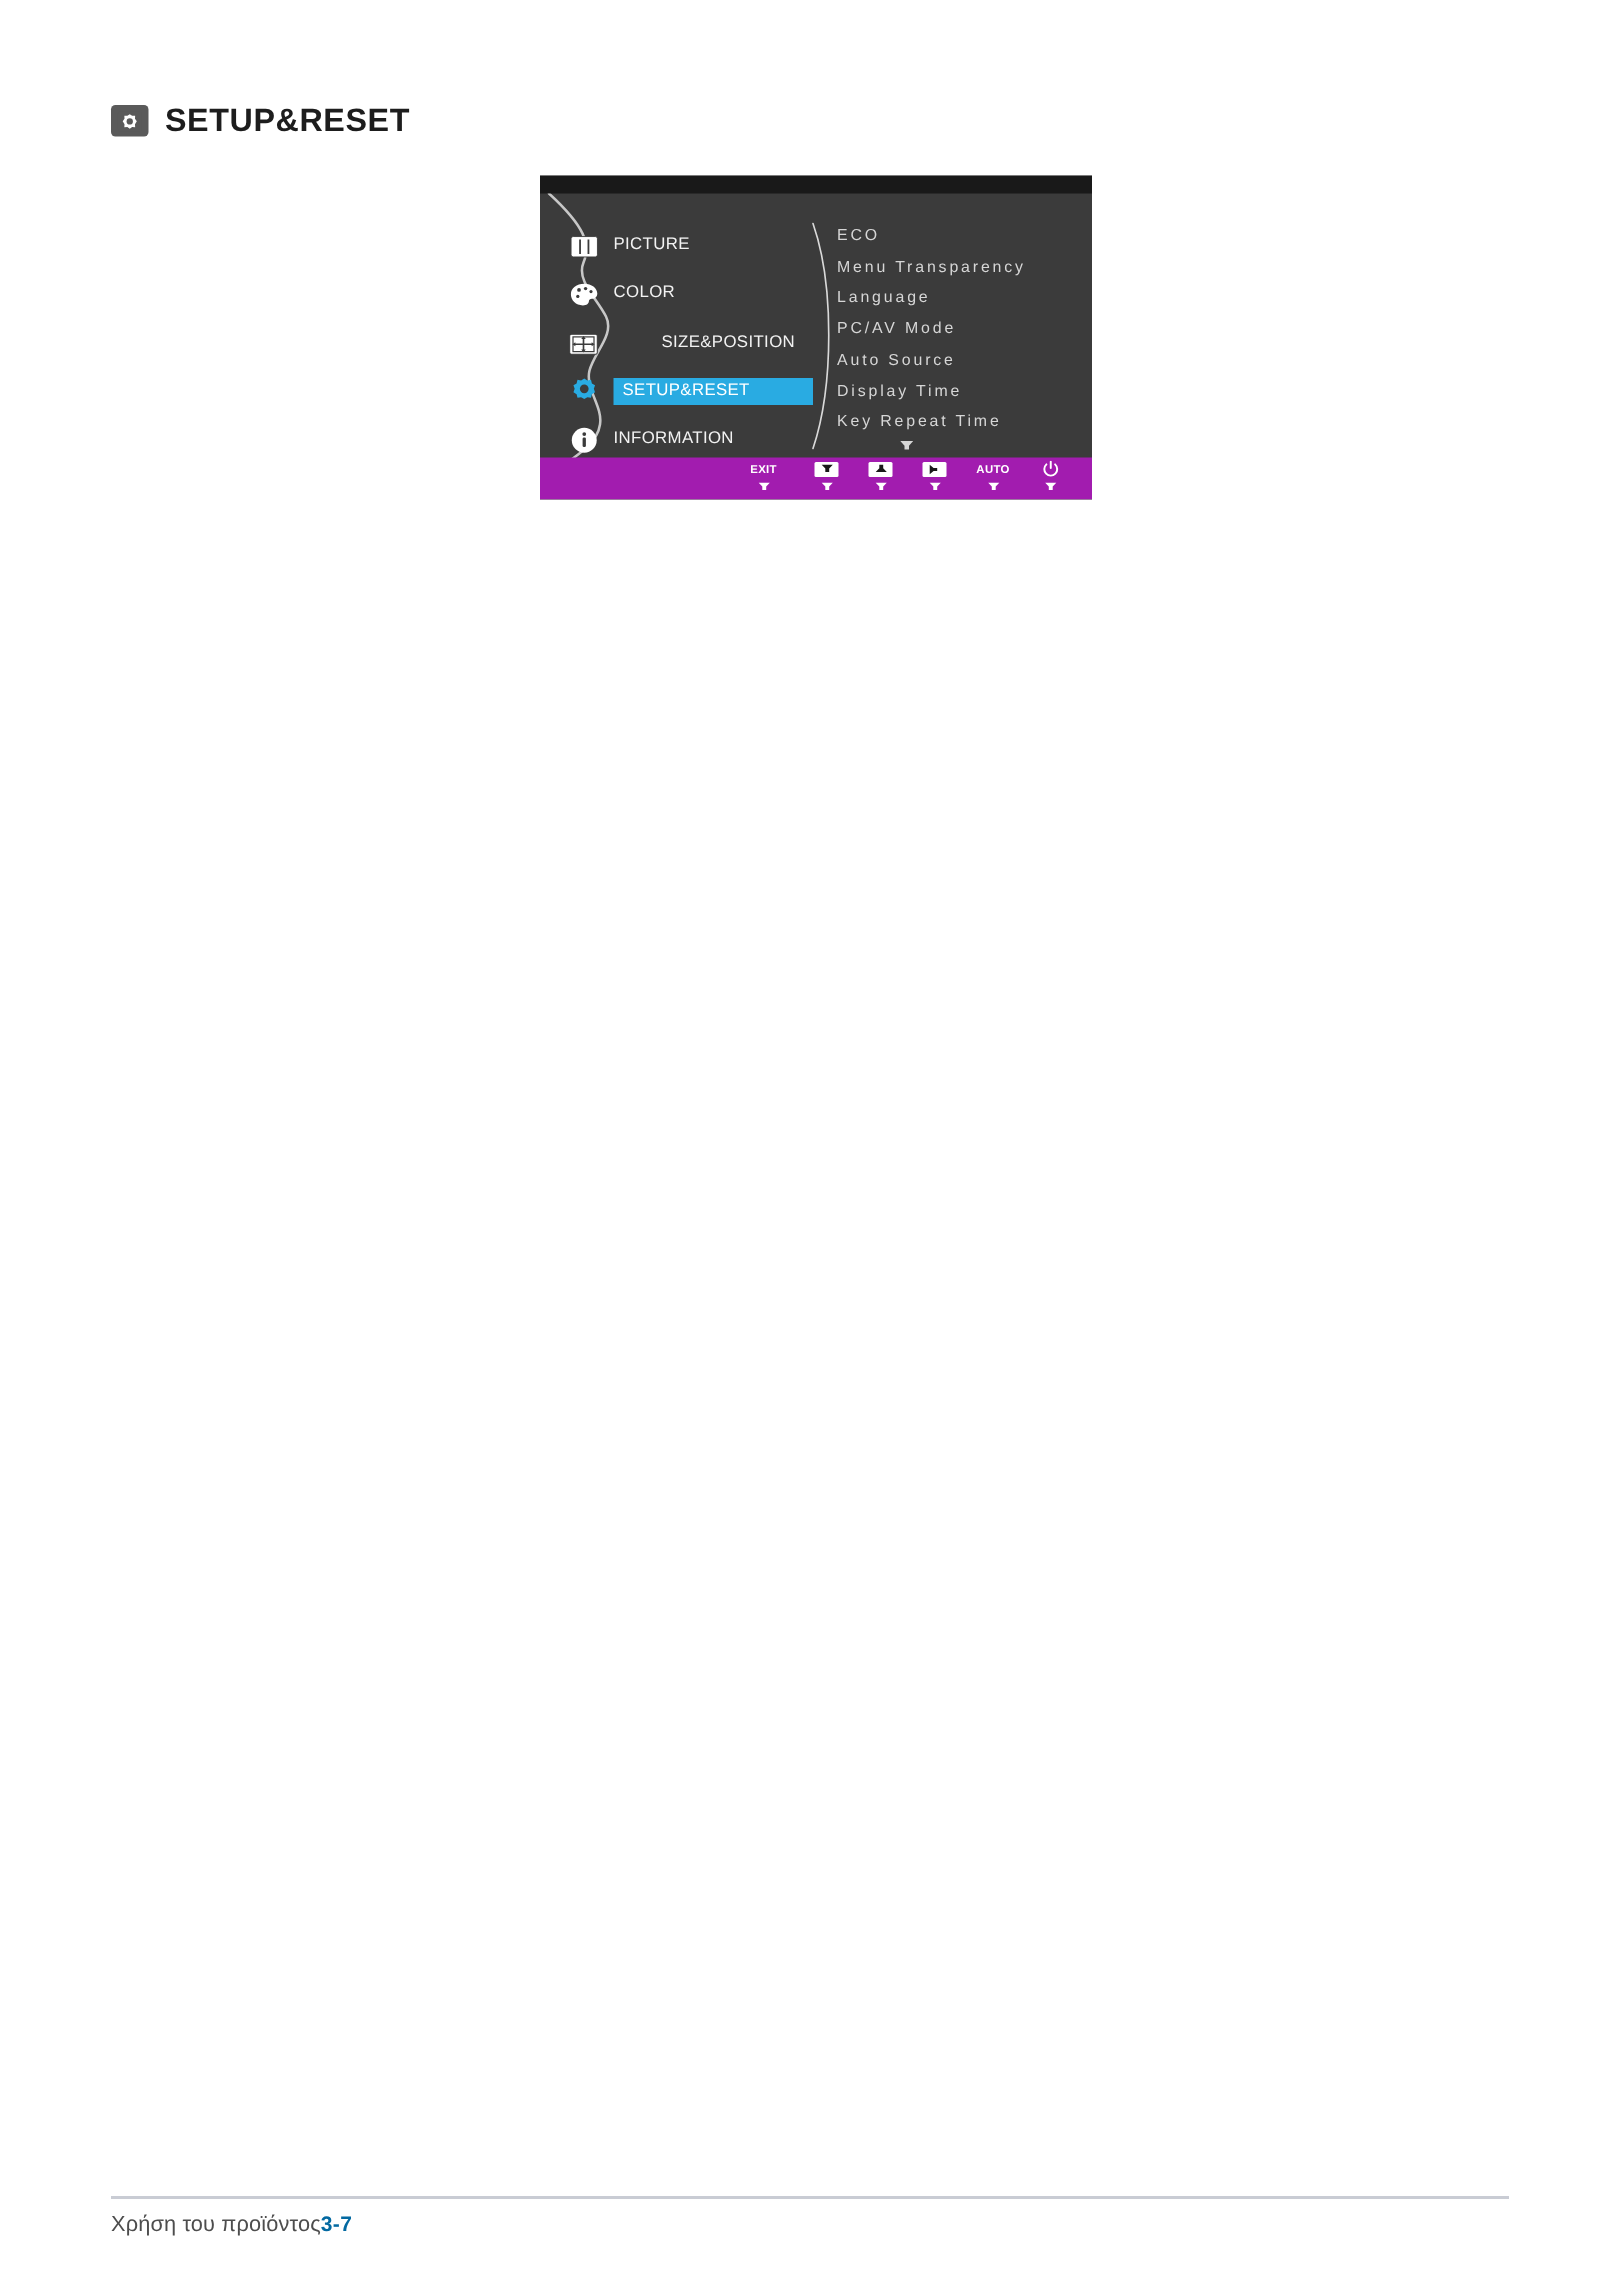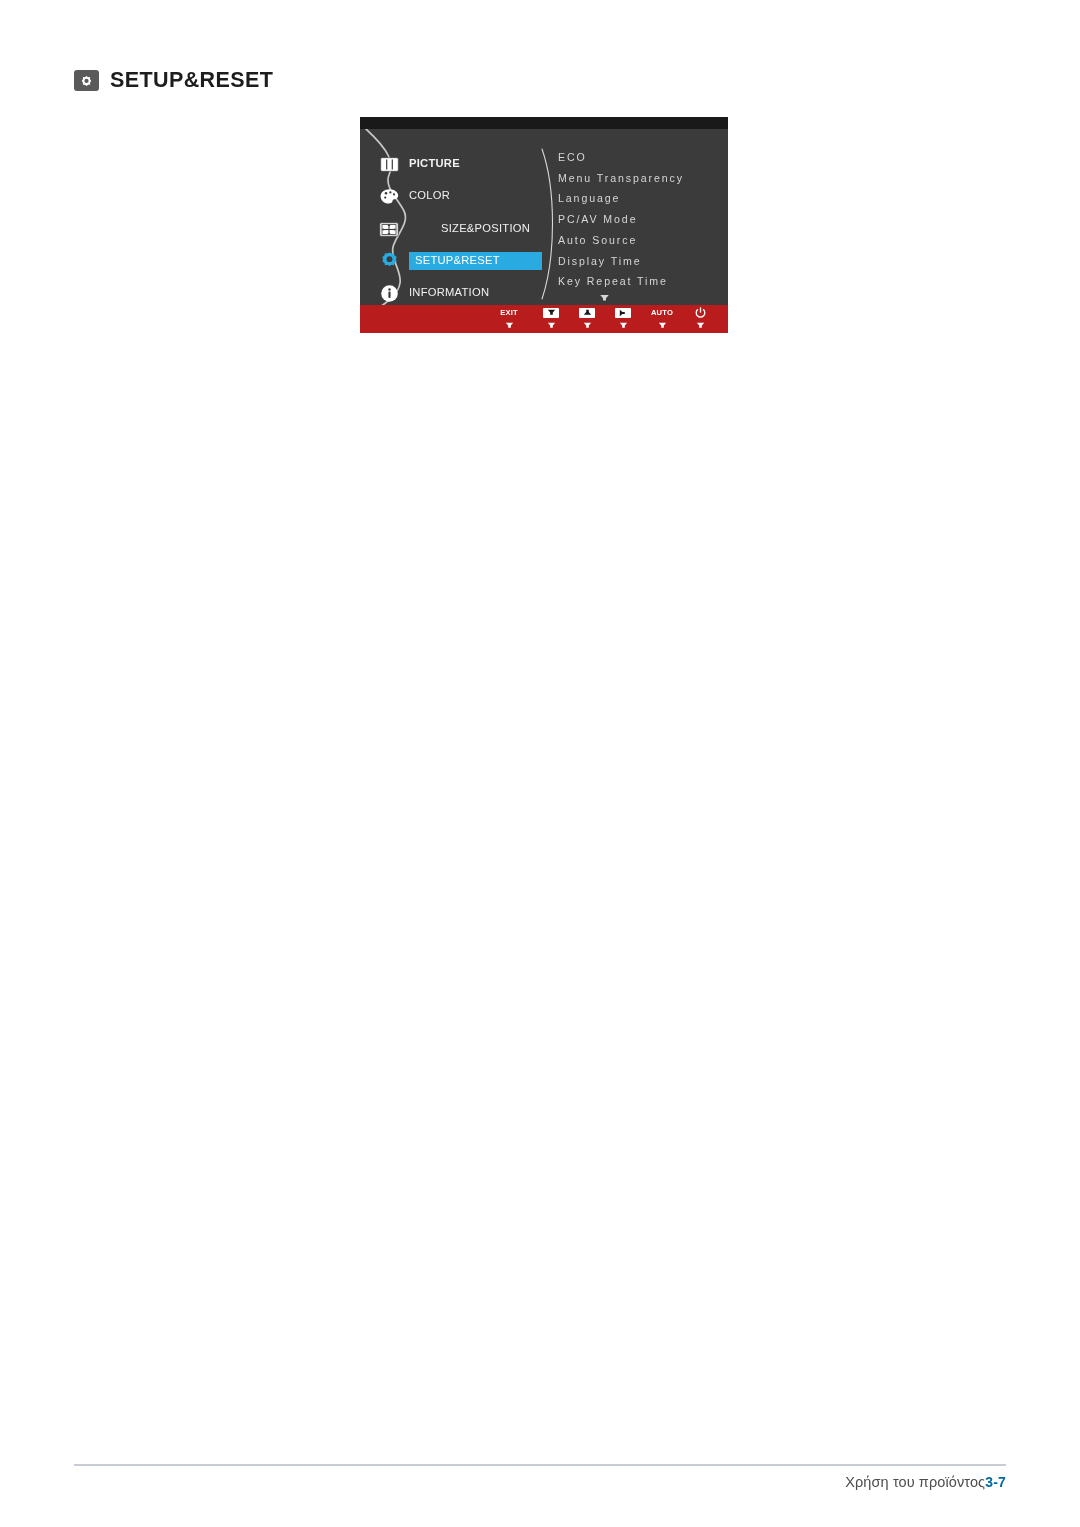--- a/index.html
+++ b/index.html
@@ -113,21 +113,21 @@
   }
   .side-row.selected .lbl {
     background: #29abe2;
     color: #ffffff;
     padding: 3.5px 6px 4px 6px;
     margin-left: 9px;
     min-width: 133px;
     box-sizing: border-box;
   }
 
-  .row-picture   { top: 24px; font-weight: bold; }
+  .row-picture   { top: 24px; }
   .row-color     { top: 56px; }
   .row-size      { top: 89px; gap: 32px; }
   .row-setup     { top: 121px; }
   .row-info      { top: 153px; justify-content: center; }
 
   
   .menu {
     position: absolute;
     left: 198px;
     top: 18px;
@@ -149,21 +149,21 @@
   }
   .menu-scroll svg { display: inline-block; }
 
   
   .osd-bottom {
     position: absolute;
     left: 0;
     bottom: 0;
     width: 100%;
     height: 28px;
-    background: #b91c1c;
+    background: #a21caf;
   }
   .ctrl {
     position: absolute;
     top: 2px;
     width: 40px;
     text-align: center;
   }
   .ctrl .cap {
     font-size: 7.6px;
     font-weight: bold;
@@ -208,21 +208,21 @@
     width: 932px;
     height: 2px;
     background: #c9ccd4;
   }
   .footer {
     position: absolute;
     left: 74px;
     top: 1474px;
     width: 932px;
     display: flex;
-    justify-content: flex-end;
+    justify-content: flex-start;
     align-items: baseline;
   }
   .footer-left {
     font-size: 14.5px;
     color: #4d4d4d;
     letter-spacing: 0.1px;
   }
   .footer-right {
     font-size: 14px;
     color: #0369a1;

